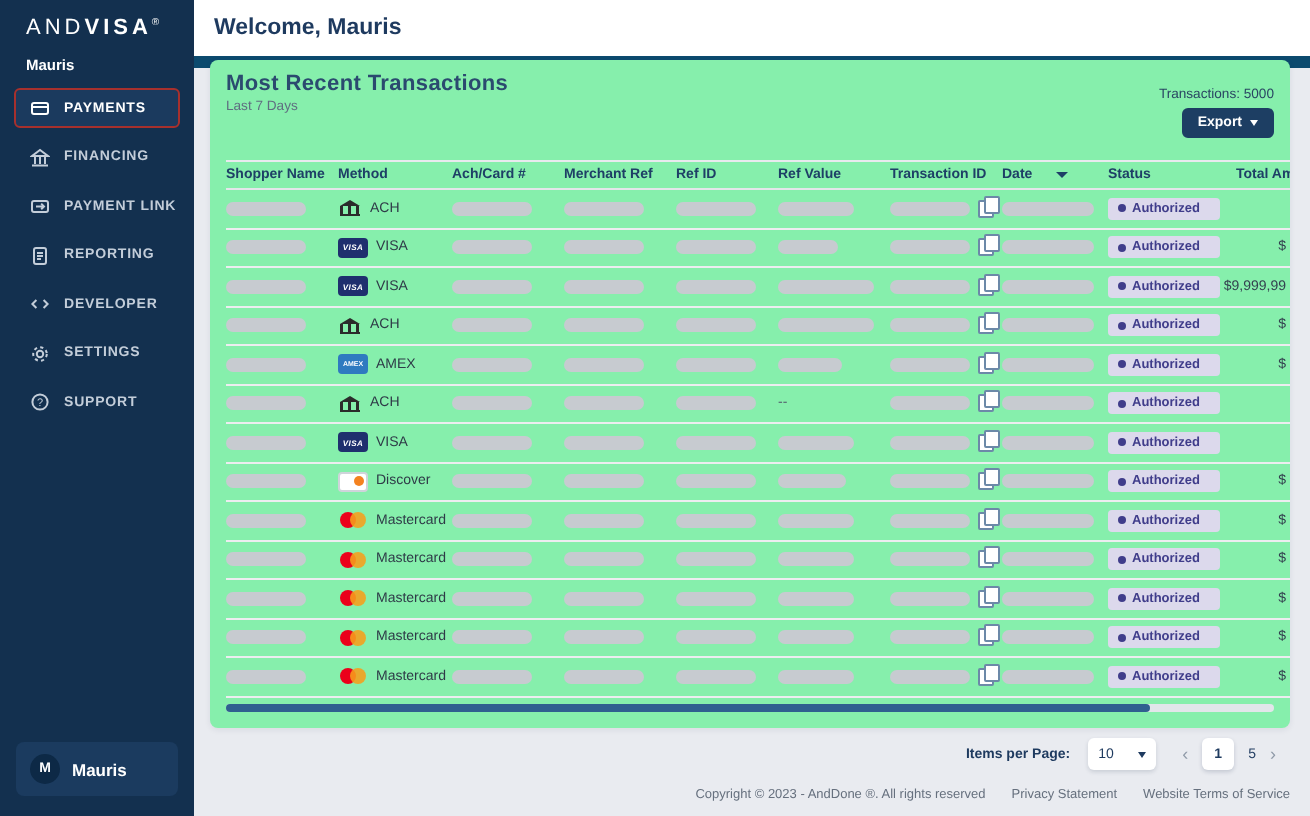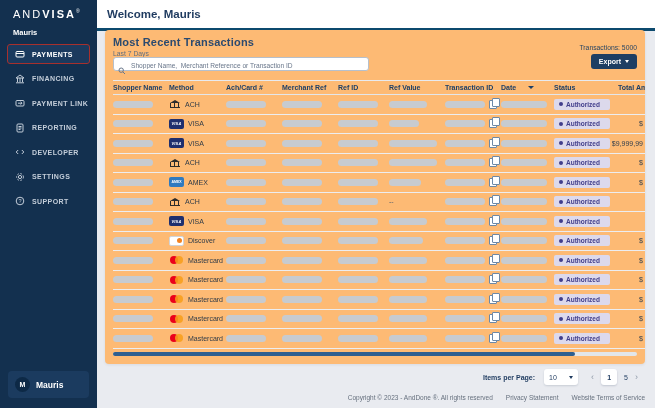--- a/index.html
+++ b/index.html
@@ -17,24 +17,24 @@
   .sitem.selected{border-color:#a7302d;background:#1b3a5e;color:#fff;}
   .sicon{width:11px;height:11px;margin-right:7px;flex:none;display:flex;align-items:center;justify-content:center;}
   .sicon svg{display:block;}
   .slabel{font-size:7px;font-weight:700;letter-spacing:.4px;white-space:nowrap;}
   .profile{position:absolute;left:8px;bottom:10px;width:81px;height:27px;background:#1b3b5f;border-radius:4px;display:flex;align-items:center;padding:0 7px;box-sizing:border-box;cursor:pointer;}
   .avatar{width:15px;height:15px;border-radius:50%;background:#0d2946;color:#fff;font-size:7px;font-weight:700;display:flex;align-items:center;justify-content:center;margin-right:6px;flex:none;}
   .pname{color:#fff;font-size:8.5px;font-weight:700;}
 
   
   .main{position:absolute;left:97px;top:0;right:0;bottom:0;}
-  .topbar{position:absolute;left:0;top:0;right:0;height:28px;background:#fff;border-bottom:3px solid #0c4a6e;}
+  .topbar{position:absolute;left:0;top:0;right:0;height:28px;background:#fff;border-bottom:6px solid #0c4a6e;}
   .welcome{position:absolute;left:10px;top:8px;font-size:11.5px;font-weight:700;color:#1e3a5f;}
 
-  .card{position:absolute;left:8px;top:30px;width:540px;height:334px;background:#fdba74;border-radius:4px;box-shadow:0 1px 3px rgba(20,40,70,.08);}
+  .card{position:absolute;left:8px;top:30px;width:540px;height:334px;background:#86efac;border-radius:4px;box-shadow:0 1px 3px rgba(20,40,70,.08);}
   .card-title{position:absolute;left:8px;top:6px;font-size:11px;font-weight:600;color:#2b4a6f;letter-spacing:.2px;}
   .card-sub{position:absolute;left:8px;top:20px;font-size:6.8px;color:#5f6e80;}
   .tx-count{position:absolute;right:8px;top:14px;font-size:6.8px;color:#2a4precision;color:#2a4663;}
   .export-btn{position:absolute;right:8px;top:24px;height:15px;padding:0 8px;background:#1d3e63;border:none;border-radius:3px;color:#fff;font-size:7px;font-weight:700;display:flex;align-items:center;gap:4px;cursor:pointer;font-family:inherit;}
   .caret-down{width:0;height:0;border-left:2.5px solid transparent;border-right:2.5px solid transparent;border-top:3px solid #fff;}
 
   .searchbox{position:absolute;left:8px;top:27px;width:256px;height:14px;border:1px solid #b6c0cc;border-radius:3px;background:#fff;box-sizing:border-box;}
   .searchbox input{position:absolute;left:15px;top:0;right:2px;height:12px;border:none;outline:none;font-size:6.6px;color:#44506a;background:transparent;font-family:inherit;}
   .searchbox input::placeholder{color:#68768a;}
   .search-ic{position:absolute;left:4px;top:3px;}
@@ -184,29 +184,20 @@
 
     <div class="card">
       <div class="card-title">Most Recent Transactions</div>
       <div class="card-sub">Last 7 Days</div>
       <div class="tx-count">Transactions: 5000</div>
       <button class="export-btn">
         <span>Export</span>
         <span class="caret-down"></span>
       </button>
 
-      <div class="searchbox">
-        <span class="search-ic">
-          <svg width="8" height="8" viewBox="0 0 8 8" fill="none" stroke="#68768a" stroke-width="1">
-              <circle cx="3.2" cy="3.2" r="2.2"></circle>
-              <path d="M4.9 4.9L7 7"></path>
-            </svg>
-        </span>
-        <input type="text" placeholder="Shopper Name,  Merchant Reference or Transaction ID" style="">
-      </div>
 
       <div class="tbl-clip">
         <div class="tbl">
           <div class="trow thead">
             <div class="th c1">Shopper Name</div>
             <div class="th c2">Method</div>
             <div class="th c3">Ach/Card #</div>
             <div class="th c4">Merchant Ref</div>
             <div class="th c5">Ref ID</div>
             <div class="th c6">Ref Value</div>

